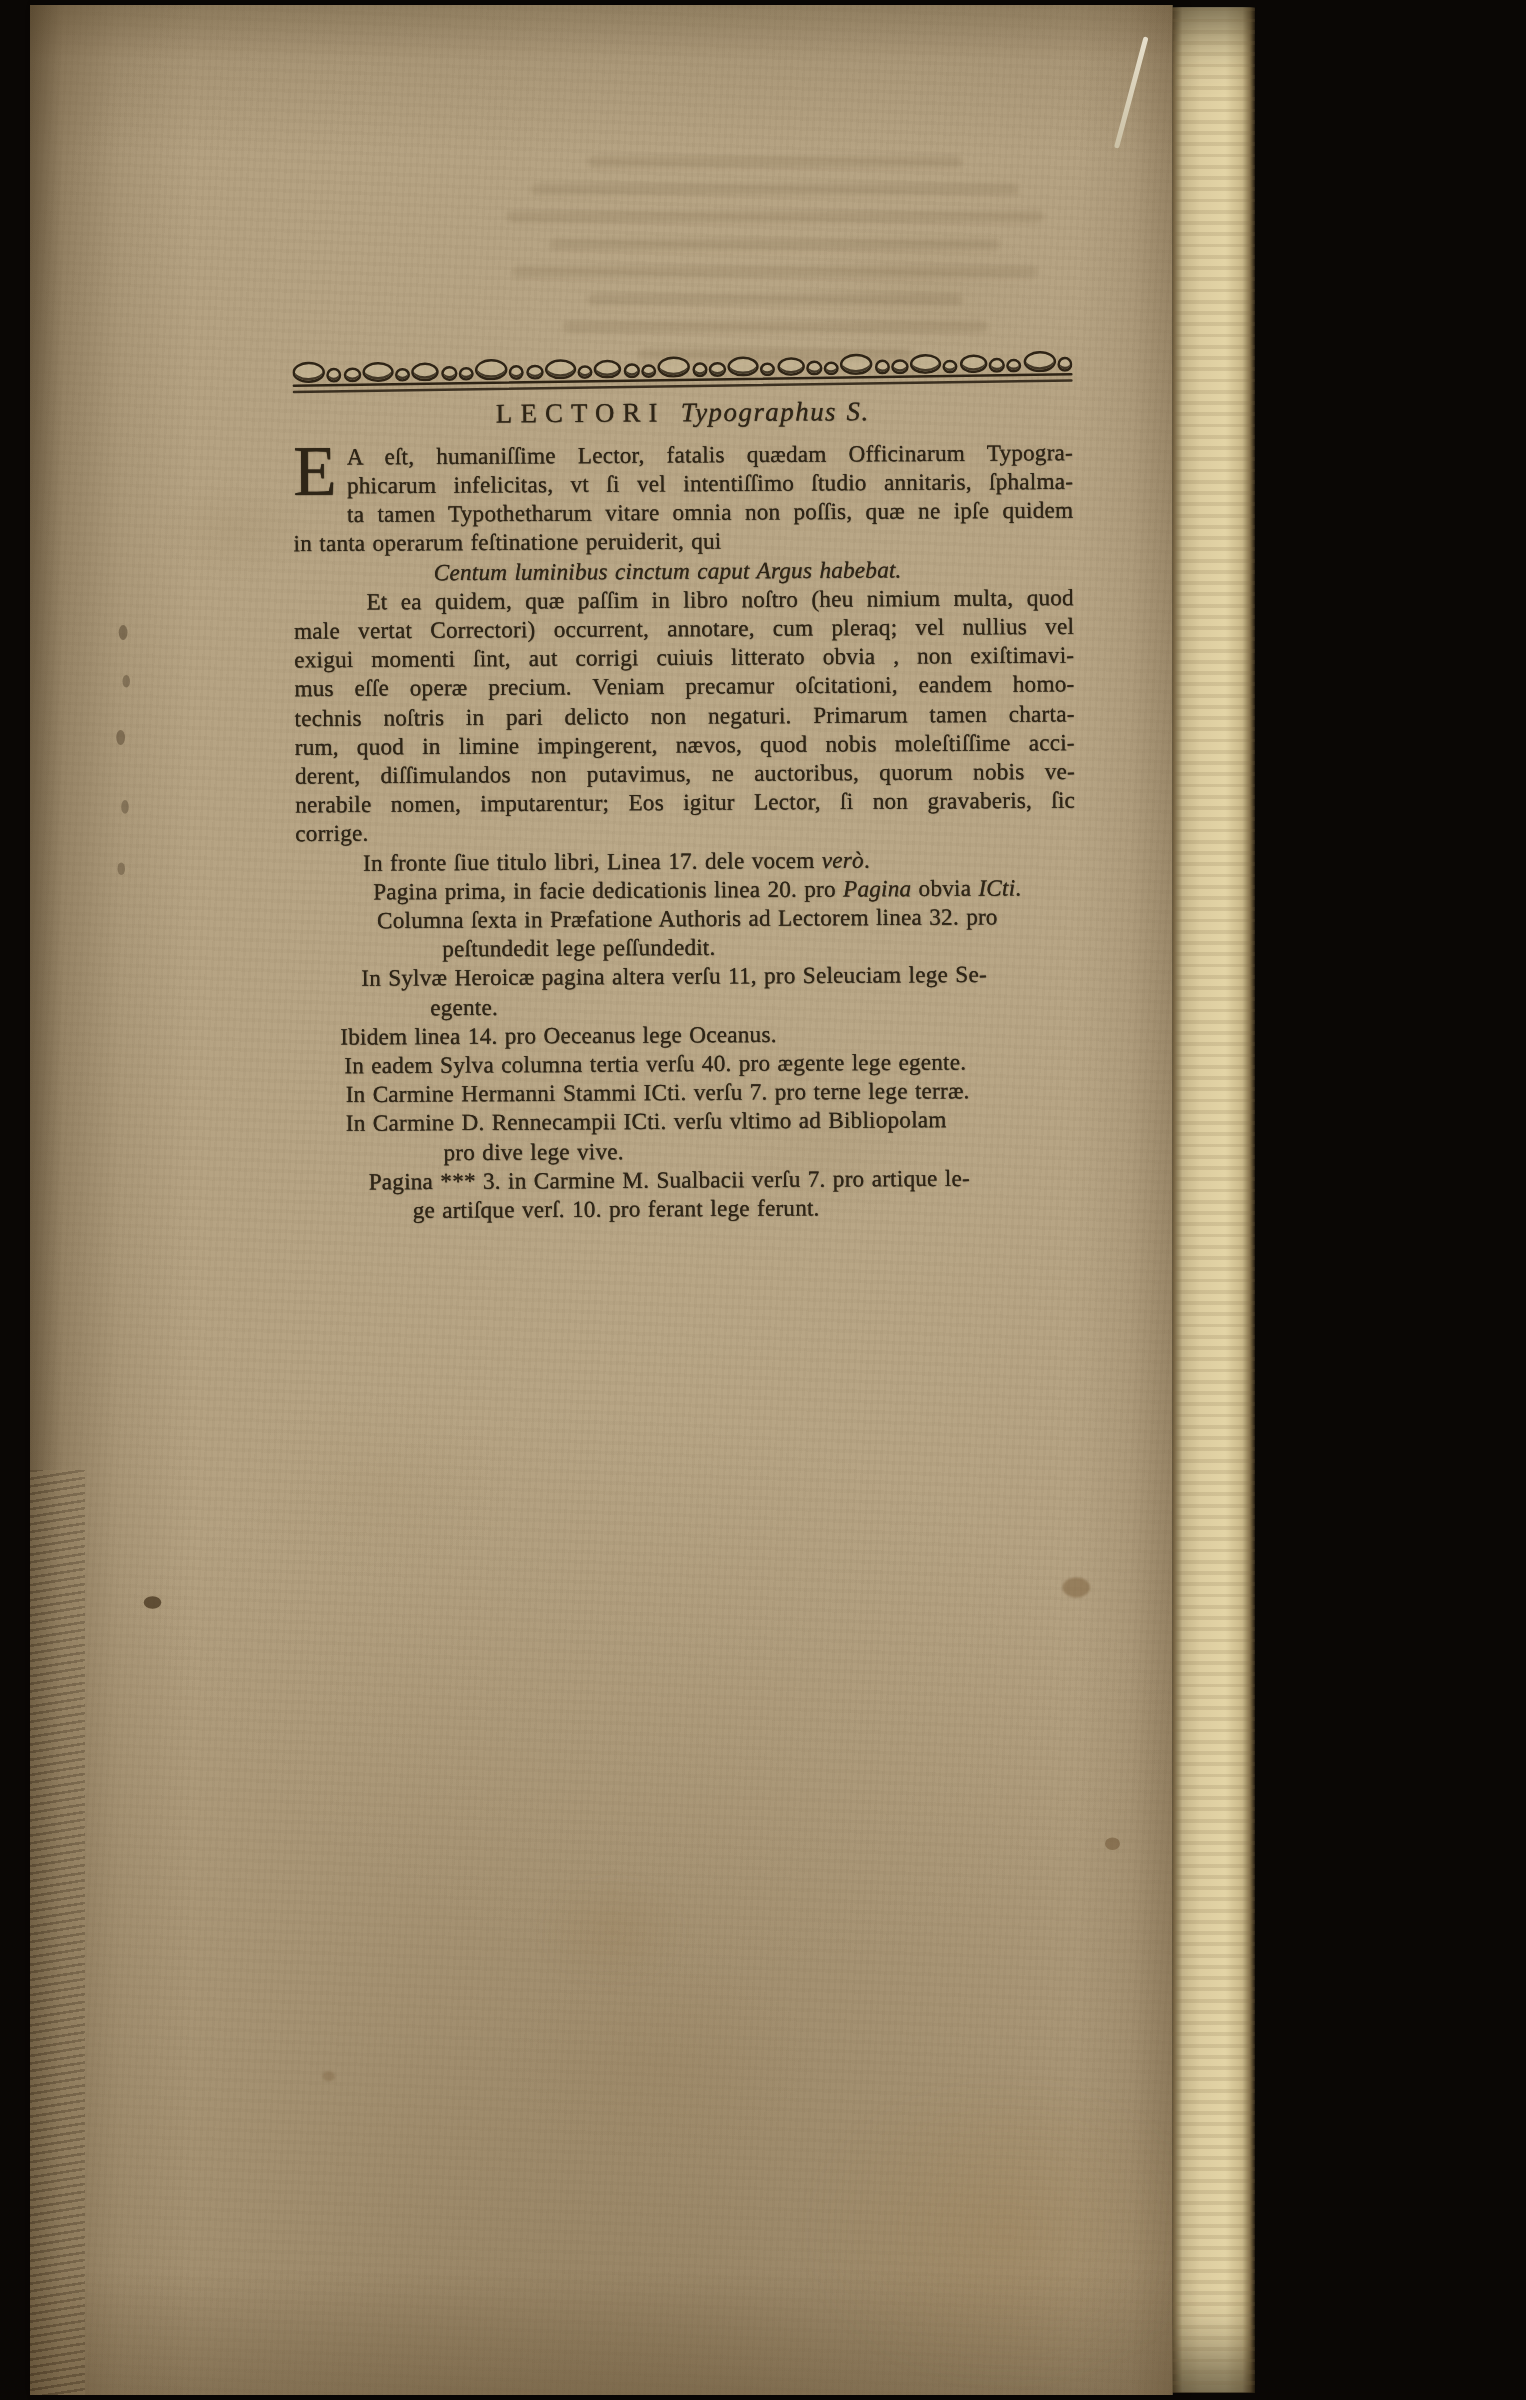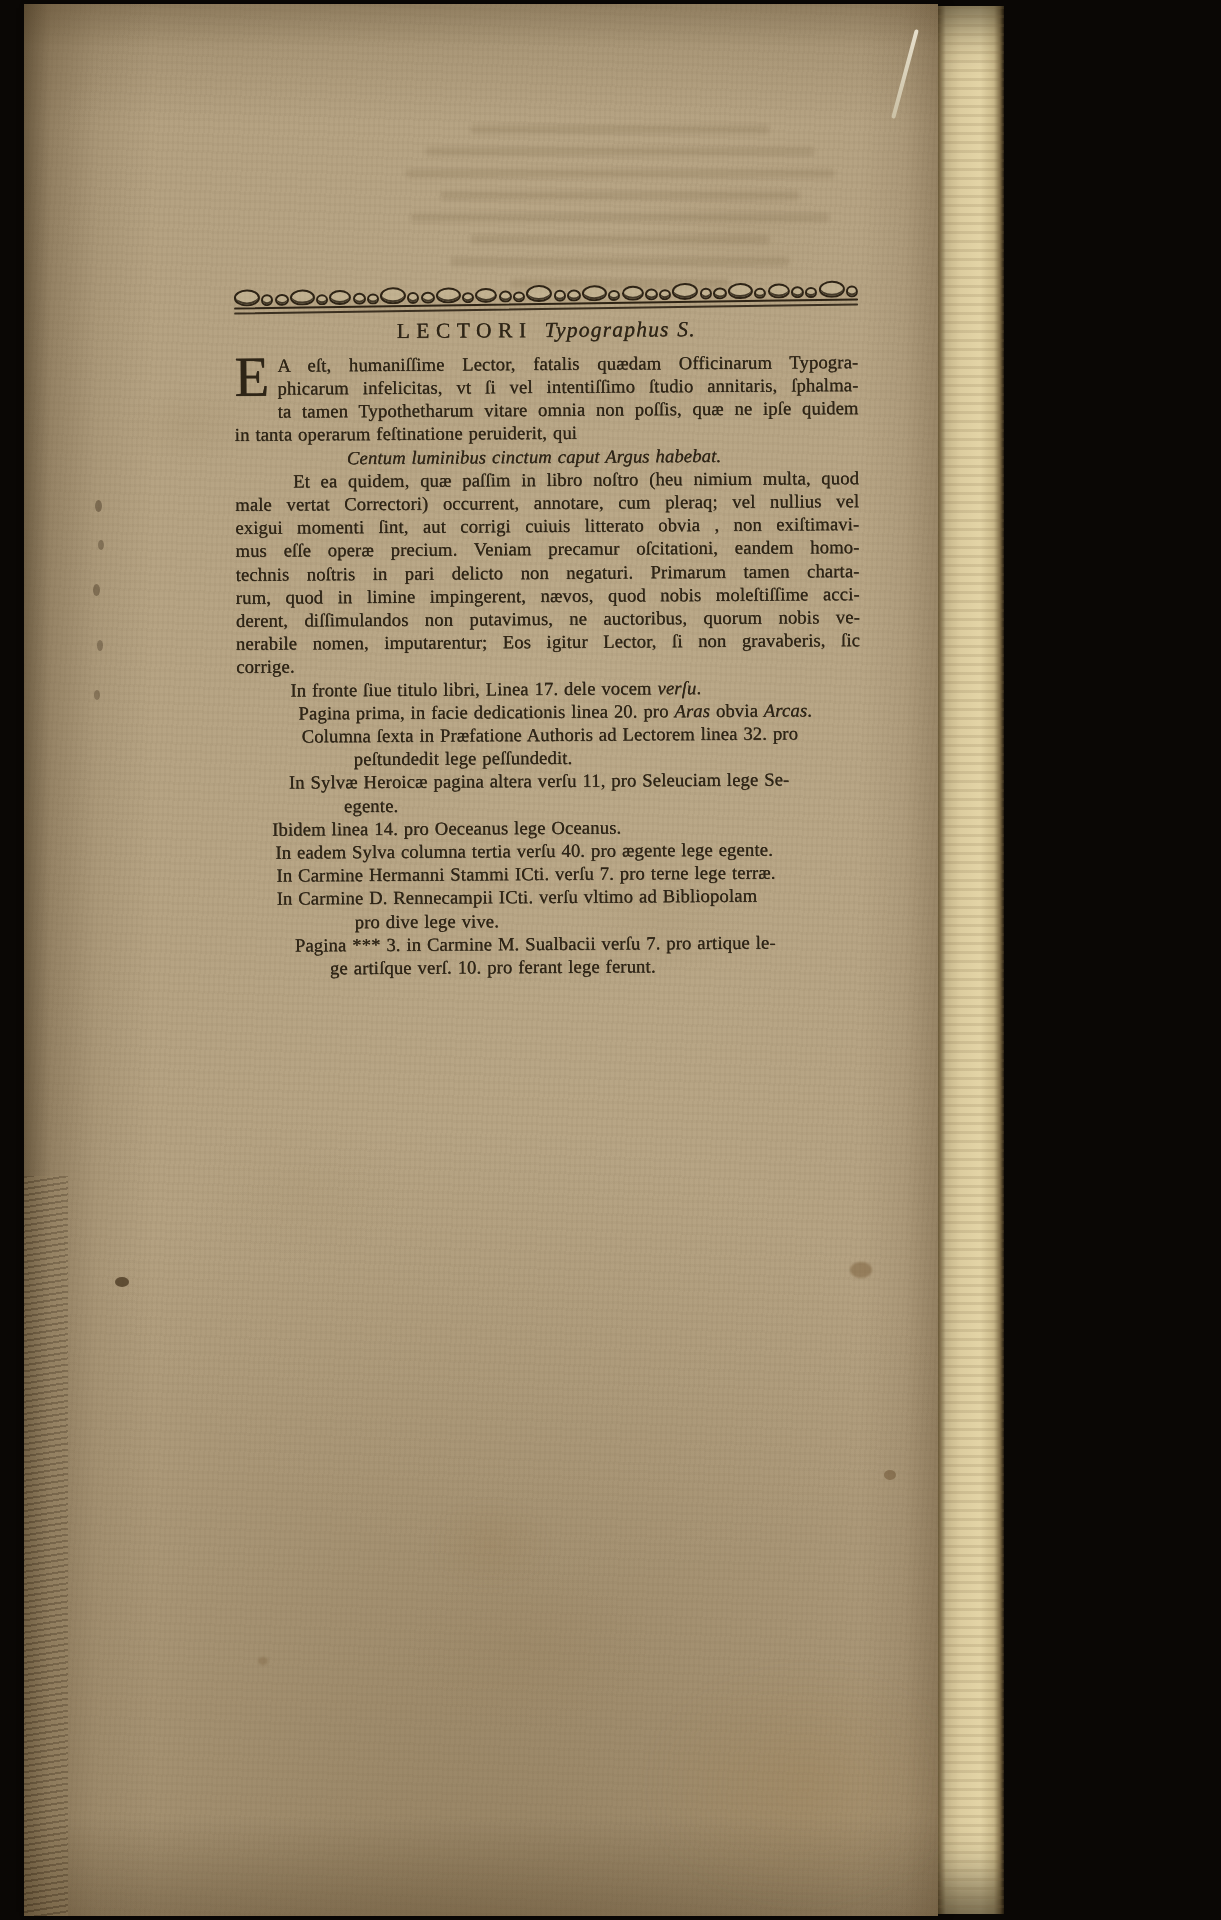--- a/index.html
+++ b/index.html
@@ -166,22 +166,22 @@
             <div class="tline">mus eſſe operæ precium. Veniam precamur oſcitationi, eandem homo-</div>
             <div class="tline">technis noſtris in pari delicto non negaturi. Primarum tamen charta-</div>
             <div class="tline">rum, quod in limine impingerent, nævos, quod nobis moleſtiſſime acci-</div>
             <div class="tline">derent, diſſimulandos non putavimus, ne auctoribus, quorum nobis ve-</div>
             <div class="tline">nerabile nomen, imputarentur; Eos igitur Lector, ſi non gravaberis, ſic</div>
             <div class="tline last">corrige.</div>
           </div>
       </div>
 
       <div>
-          <div class="err" style="padding-left: 54px;"><span>In fronte ſiue titulo libri, Linea 17. dele vocem </span><span class="it">verſu</span><span>.</span></div>
-          <div class="err" style="padding-left: 62px;"><span>Pagina prima, in facie dedicationis linea 20. pro </span><span class="it">Aras</span><span> obvia </span><span class="it">Arcas</span><span>.</span></div>
+          <div class="err" style="padding-left: 54px;"><span>In fronte ſiue titulo libri, Linea 17. dele vocem </span><span class="it">verò</span><span>.</span></div>
+          <div class="err" style="padding-left: 62px;"><span>Pagina prima, in facie dedicationis linea 20. pro </span><span class="it">Pagina</span><span> obvia </span><span class="it">ICti</span><span>.</span></div>
           <div class="err" style="padding-left: 65px;"><span>Columna ſexta in Præfatione Authoris ad Lectorem linea 32. pro</span></div>
           <div class="err" style="padding-left: 117px;"><span>peſtundedit lege peſſundedit.</span></div>
           <div class="err" style="padding-left: 52px;"><span>In Sylvæ Heroicæ pagina altera verſu 11, pro Seleuciam lege Se-</span></div>
           <div class="err" style="padding-left: 107px;"><span>egente.</span></div>
           <div class="err" style="padding-left: 35px;"><span>Ibidem linea 14. pro Oeceanus lege Oceanus.</span></div>
           <div class="err" style="padding-left: 38px;"><span>In eadem Sylva columna tertia verſu 40. pro ægente lege egente.</span></div>
           <div class="err" style="padding-left: 39px;"><span>In Carmine Hermanni Stammi ICti. verſu 7. pro terne lege terræ.</span></div>
           <div class="err" style="padding-left: 39px;"><span>In Carmine D. Rennecampii ICti. verſu vltimo ad Bibliopolam</span></div>
           <div class="err" style="padding-left: 117px;"><span>pro dive lege vive.</span></div>
           <div class="err" style="padding-left: 57px;"><span>Pagina *** 3. in Carmine M. Sualbacii verſu 7. pro artique le-</span></div>

